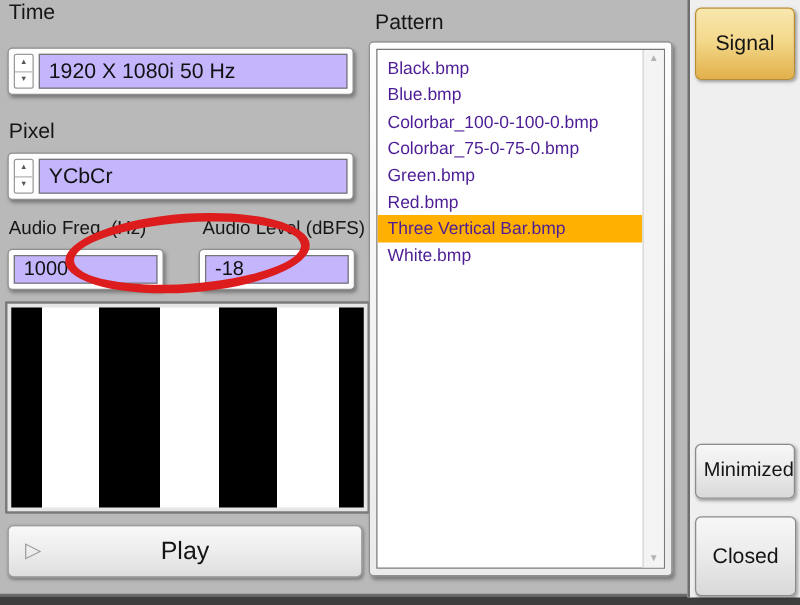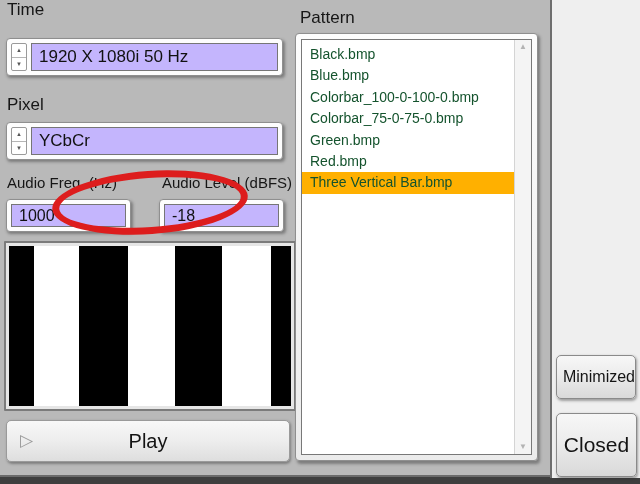--- a/index.html
+++ b/index.html
@@ -53,30 +53,30 @@
     border:1px solid #8a8a8a; }
   .play-btn { left:6px; top:420px; width:284px; height:42px; font-size:20px;
     border:1px solid #9a9a9a;
     background:linear-gradient(180deg,#f8f8f8 0%,#ededed 50%,#dedede 100%); }
   .play-icon { position:absolute; left:13px; top:50%; transform:translateY(-54%);
     font-size:17px; color:#9b9b9b; }
   .signal-btn { left:556px; top:6px; width:80px; height:58px; font-size:17px;
     border:1px solid #bb8d2a;
     background:linear-gradient(180deg,#f8e7ae 0%,#f3d98c 45%,#e2b04a 100%); }
   .minimized-btn { left:556px; top:355px; width:80px; height:44px; font-size:16px;justify-content:flex-end; }
-  .closed-btn { left:556px; top:413px; width:81px; height:64px; font-size:21px; }
+  .closed-btn { left:556px; top:413px; width:81px; height:64px; font-size:17px; }
 
   
   .listbox-frame { position:absolute; left:295px; top:33px; width:243px; height:428px;
     background:linear-gradient(180deg,#fdfdfd,#ebebeb); border:1px solid #8f8f8f;
     border-radius:4px; padding:5px; box-shadow:2px 2.5px 3px rgba(50,50,50,.45); }
   .listbox-inner { width:100%; height:100%; border:1px solid #787878; background:#fff;
     display:flex; }
   .list-rows { flex:1; padding-top:4px; overflow:hidden; }
-  .list-row { height:21.4px; line-height:21.4px; font-size:14px; color:#14532d;
+  .list-row { height:21.4px; line-height:21.4px; font-size:14px; color:#4c1d95;
     padding-left:8px; white-space:nowrap; }
   .list-row.selected { background:#ffb000; }
   .scrollbar { width:17px; background:#f4f4f4; border-left:1px solid #d4d4d4;
     display:flex; flex-direction:column; justify-content:space-between;
     align-items:center; padding:3px 0; }
   .scroll-arrow { font-size:8px; color:#b3b3b3; line-height:1; }
 </style>
 </head>
 <body>
 
@@ -128,28 +128,32 @@
   <div class="listbox-frame">
     <div class="listbox-inner">
       <div class="list-rows">
         <div class="list-row">Black.bmp</div>
         <div class="list-row">Blue.bmp</div>
         <div class="list-row">Colorbar_100-0-100-0.bmp</div>
         <div class="list-row">Colorbar_75-0-75-0.bmp</div>
         <div class="list-row">Green.bmp</div>
         <div class="list-row">Red.bmp</div>
         <div class="list-row selected">Three Vertical Bar.bmp</div>
+        <div class="list-row">White.bmp</div>
       </div>
       <div class="scrollbar">
         <div class="scroll-arrow">▲</div>
         <div class="scroll-arrow">▼</div>
       </div>
     </div>
   </div>
 
+  <div class="btn signal-btn">
+    <span>Signal</span>
+  </div>
   <div class="btn btn-gray minimized-btn">
     <span>Minimized</span>
   </div>
   <div class="btn btn-gray closed-btn">
     <span>Closed</span>
   </div>
 
 </div>
 
 </body></html>

